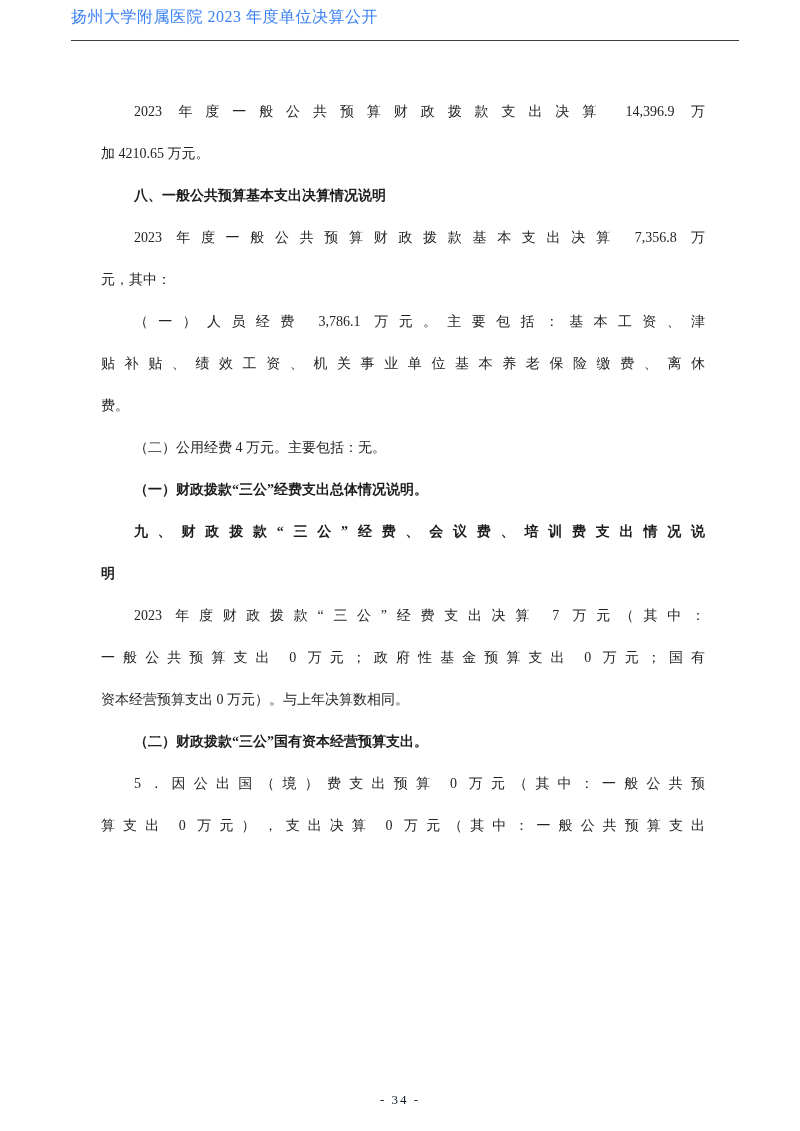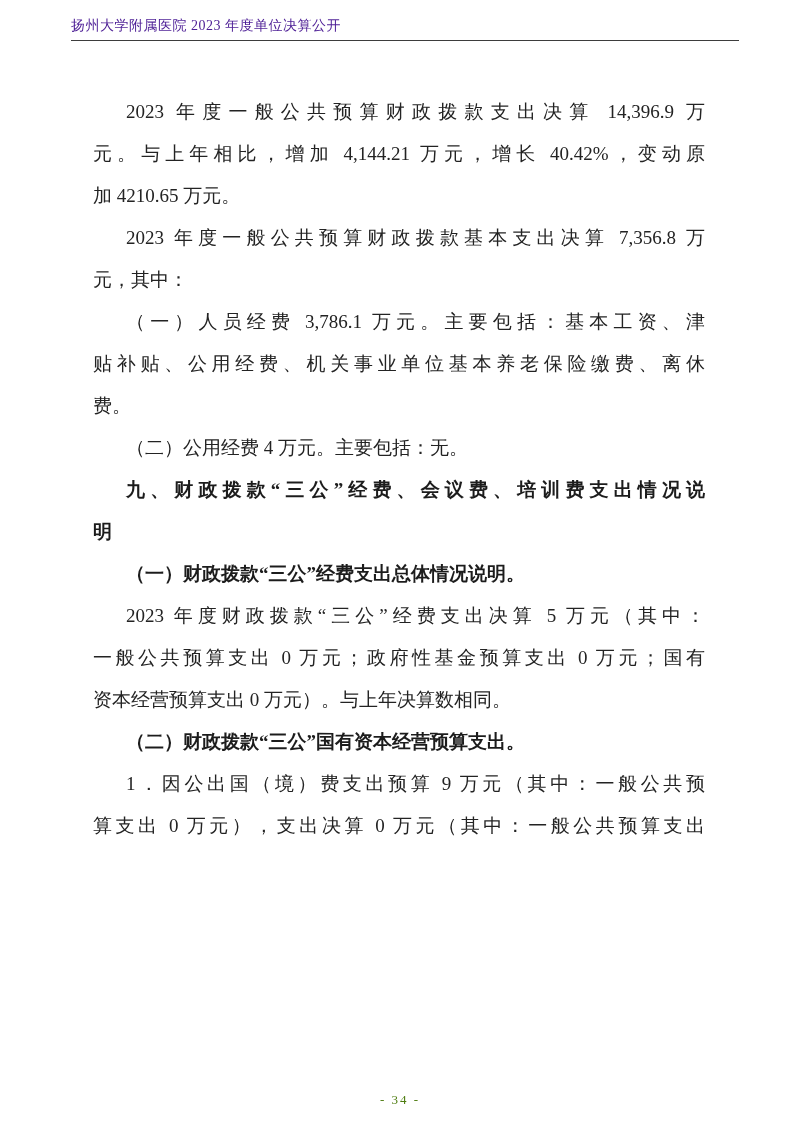--- a/index.html
+++ b/index.html
@@ -10,108 +10,111 @@
     color: #222222;
   }
   .page {
     position: relative;
     width: 800px; height: 1131px;
     background: #ffffff;
     overflow: hidden;
   }
   .header-title {
     position: absolute;
-    left: 71px; top: 17px;
-    font-size: 14px;
+    left: 71px; top: 7px;
+    font-size: 16px;
     letter-spacing: 0.5px;
-    color: #4c1d95;
+    color: #3b82f6;
     white-space: nowrap;
   }
   .header-rule {
     position: absolute;
     left: 71px; top: 40px;
     width: 668px; height: 0;
     border-top: 1.5px solid #3d3d3d;
   }
   .content {
     position: absolute;
     left: 93px; top: 91px;
     width: 612px;
   }
   .paragraph { width: 612px; }
   .line {
     height: 42px;
     line-height: 42px;
-    font-size: 19px;
+    font-size: 14px;
     text-align: justify;
     text-align-last: justify;
     text-justify: inter-character;
     overflow: hidden;
     color: #232323;
+    margin-left: 8px;
   }
   .line.first { text-indent: 33px; }
   .line.para-end { text-align-last: left; }
   .heading .line { font-weight: bold; color: #1c1c1c; }
   .footer {
     position: absolute;
     left: 0; top: 1090px;
     width: 800px;
     text-align: center;
   }
   .page-number {
     font-size: 13px;
     letter-spacing: 2px;
-    color: #4d7c0f;
+    color: #0f172a;
     margin-top: 20px;
   }
 </style>
 </head>
 <body>
 
 <div class="page">
 
   <div class="header-title">扬州大学附属医院 2023 年度单位决算公开</div>
 
   <div class="header-rule"></div>
 
   <div class="content" id="content">
       <div class="paragraph">
         <div class="line first">2023 年度一般公共预算财政拨款支出决算 14,396.9 万</div>
-        <div class="line">元。与上年相比，增加 4,144.21 万元，增长 40.42%，变动原</div>
         <div class="line para-end">加 4210.65 万元。</div>
+      </div>
+      <div class="paragraph heading">
+        <div class="line first para-end">八、一般公共预算基本支出决算情况说明</div>
       </div>
       <div class="paragraph">
         <div class="line first">2023 年度一般公共预算财政拨款基本支出决算 7,356.8 万</div>
         <div class="line para-end">元，其中：</div>
       </div>
       <div class="paragraph">
         <div class="line first">（一）人员经费 3,786.1 万元。主要包括：基本工资、津</div>
-        <div class="line">贴补贴、公用经费、机关事业单位基本养老保险缴费、离休</div>
+        <div class="line">贴补贴、绩效工资、机关事业单位基本养老保险缴费、离休</div>
         <div class="line para-end">费。</div>
       </div>
       <div class="paragraph">
         <div class="line first para-end">（二）公用经费 4 万元。主要包括：无。</div>
       </div>
       <div class="paragraph heading">
+        <div class="line first para-end">（一）财政拨款“三公”经费支出总体情况说明。</div>
+      </div>
+      <div class="paragraph heading">
         <div class="line first">九、财政拨款“三公”经费、会议费、培训费支出情况说</div>
         <div class="line para-end">明</div>
       </div>
-      <div class="paragraph heading">
-        <div class="line first para-end">（一）财政拨款“三公”经费支出总体情况说明。</div>
-      </div>
       <div class="paragraph">
-        <div class="line first">2023 年度财政拨款“三公”经费支出决算 5 万元（其中：</div>
+        <div class="line first">2023 年度财政拨款“三公”经费支出决算 7 万元（其中：</div>
         <div class="line">一般公共预算支出 0 万元；政府性基金预算支出 0 万元；国有</div>
         <div class="line para-end">资本经营预算支出 0 万元）。与上年决算数相同。</div>
       </div>
       <div class="paragraph heading">
         <div class="line first para-end">（二）财政拨款“三公”国有资本经营预算支出。</div>
       </div>
       <div class="paragraph">
-        <div class="line first">1．因公出国（境）费支出预算 9 万元（其中：一般公共预</div>
+        <div class="line first">5．因公出国（境）费支出预算 0 万元（其中：一般公共预</div>
         <div class="line">算支出 0 万元），支出决算 0 万元（其中：一般公共预算支出</div>
       </div>
     </div>
 
   <div class="footer">
     <span class="page-number">- 34 -</span>
   </div>
 
 </div>
 

